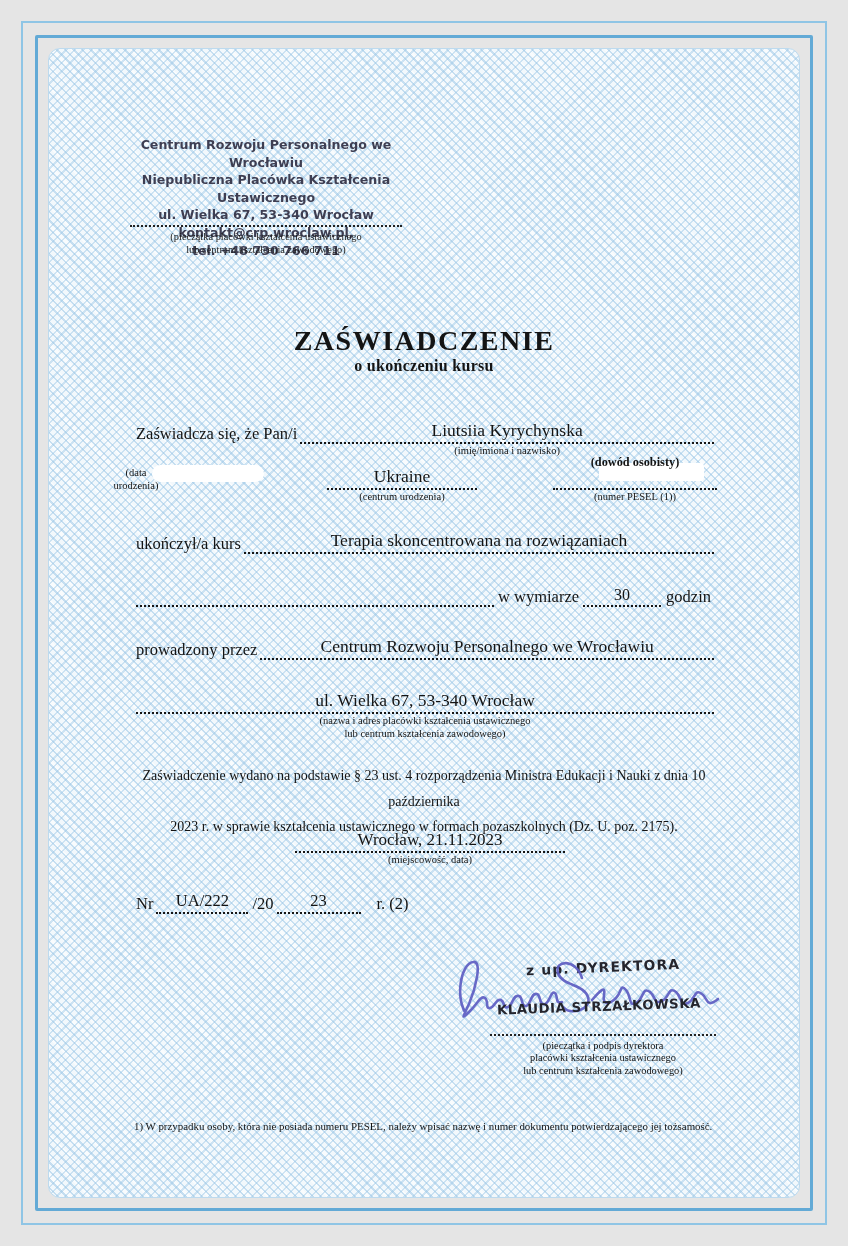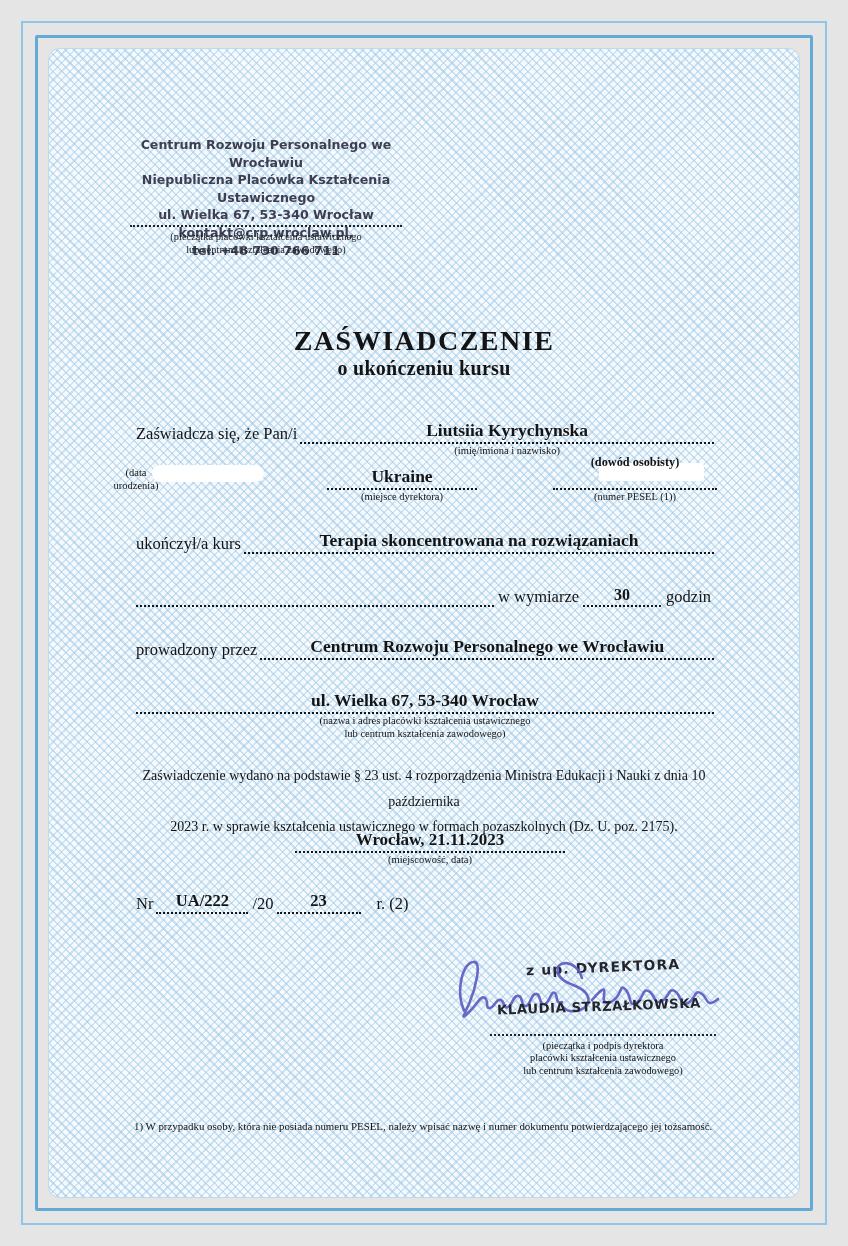--- a/index.html
+++ b/index.html
@@ -28,28 +28,28 @@
                   color:#3e3e52; line-height:17.6px; }
   .stamp-dotline { position:absolute; left:130px; top:221px; width:272px; height:4px;
                    border-bottom:2.2px dotted #222; }
   .stamp-caption { position:absolute; left:126px; top:231px; width:280px; text-align:center;
                    font-size:10.4px; line-height:12.6px; color:#1c1c1c; }
 
   
   .title    { position:absolute; left:0; right:0; top:325px; text-align:center;
               font-size:28px; font-weight:bold; letter-spacing:1.5px; }
   .subtitle { position:absolute; left:0; right:0; top:357px; text-align:center;
-              font-size:20px; font-weight:bold; letter-spacing:.3px; }
+              font-size:16px; font-weight:bold; letter-spacing:.3px; }
 
   
   .row   { position:absolute; display:flex; align-items:flex-end; font-size:16.5px; }
   .row .label { white-space:nowrap; line-height:21px; padding-right:3px; }
   .dots  { flex:1 1 auto; position:relative; height:24px; border-bottom:2.4px dotted #161616; }
   .dots .value { position:absolute; left:0; right:0; bottom:1px; text-align:center;
-                 font-weight:bold; font-size:17.5px; white-space:nowrap; }
+                 font-weight:normal; font-size:17.5px; white-space:nowrap; }
   .dots .caption { position:absolute; top:100%; margin-top:3px; left:-30px; right:-30px;
                    text-align:center; font-size:10.5px; font-weight:normal; line-height:12.5px; }
   .field { position:absolute; }
 
   .id-note { position:absolute; left:553px; width:164px; top:455px; text-align:center;
              font-weight:bold; font-size:12.3px; }
 
   .redaction { position:absolute; background:#ffffff; }
   .blob-birth { left:152px; top:465px; width:112px; height:17px; border-radius:9px; }
   .blob-pesel { left:599px; top:463px; width:105px; height:18px; border-radius:4px; }
@@ -118,21 +118,21 @@
   <div class="id-note">(dowód osobisty)</div>
 
   <div class="field" style="left:136px; width:142px; top:464px;">
     <span class="dots">
       <span class="caption">(data urodzenia)</span>
     </span>
   </div>
   <div class="field" style="left:327px; width:150px; top:464px; display:flex;">
     <span class="dots">
       <span class="value">Ukraine</span>
-      <span class="caption">(miejsce dyrektora)</span>
+      <span class="caption">(centrum urodzenia)</span>
     </span>
   </div>
   <div class="field" style="left:553px; width:164px; top:464px; display:flex;">
     <span class="dots">
       <span class="caption">(numer PESEL (1))</span>
     </span>
   </div>
 
   <div class="row" style="left:136px; right:134px; top:528px;">
     <span class="label">ukończył/a kurs</span>

